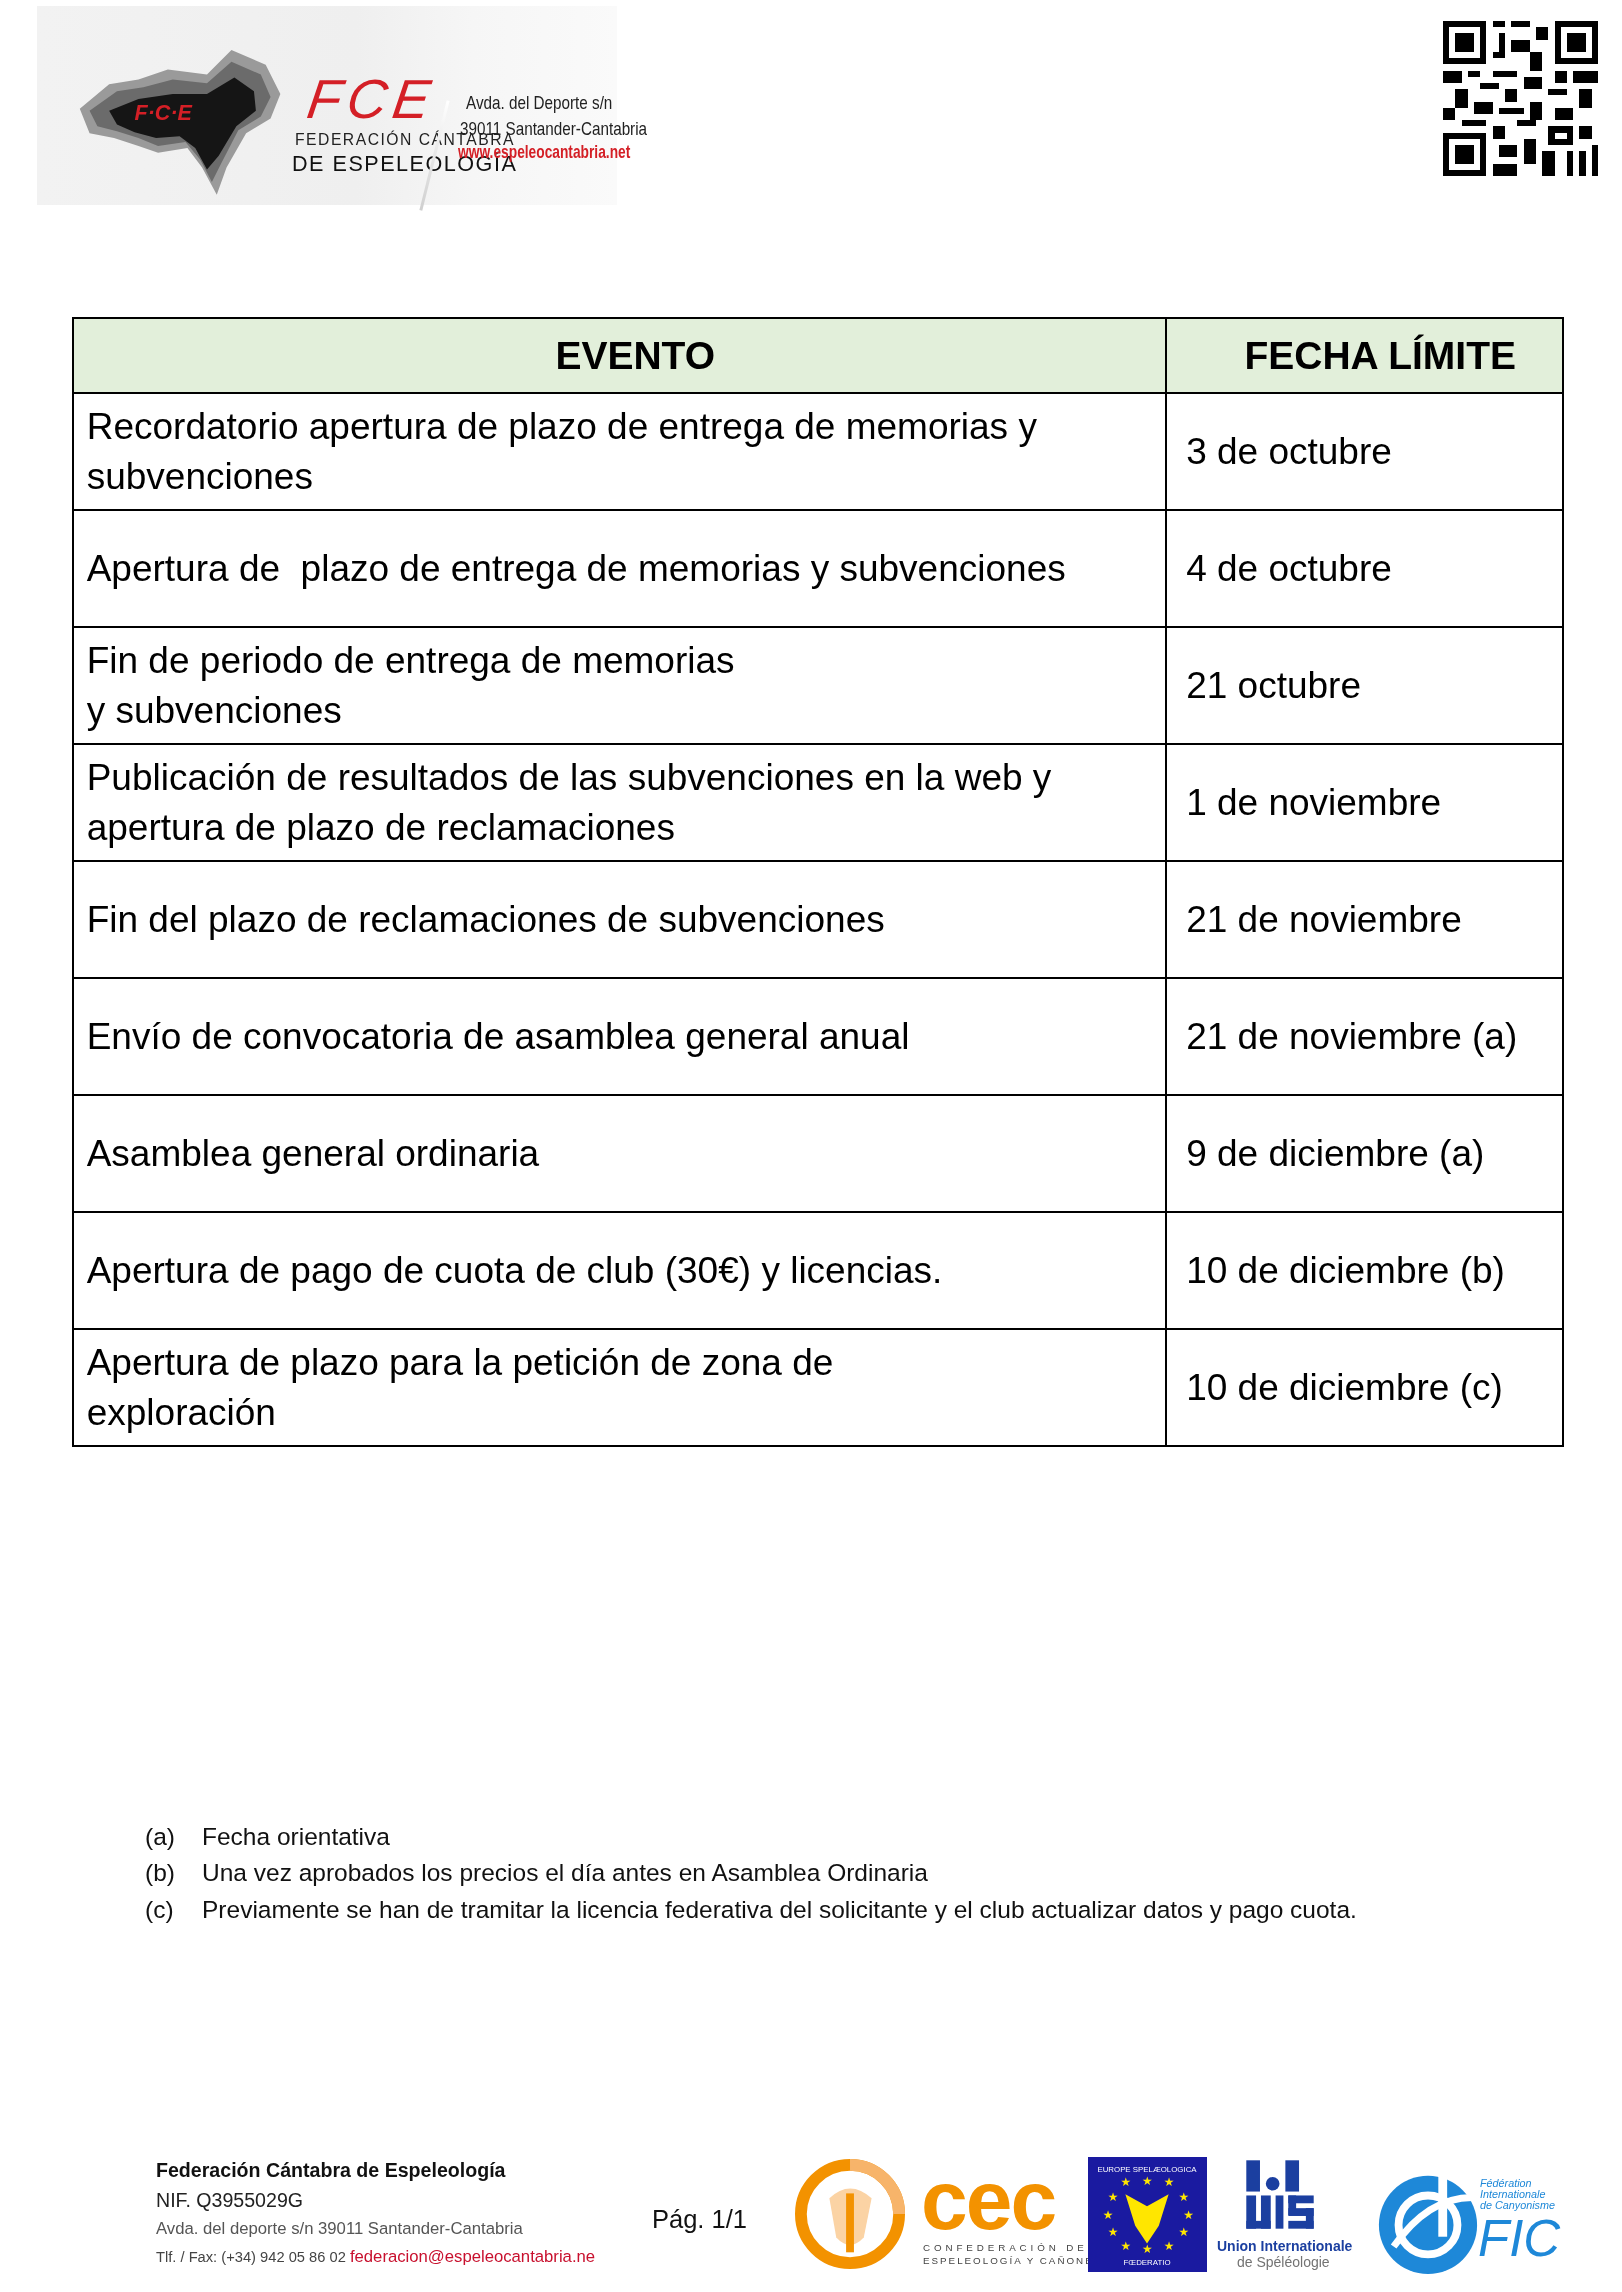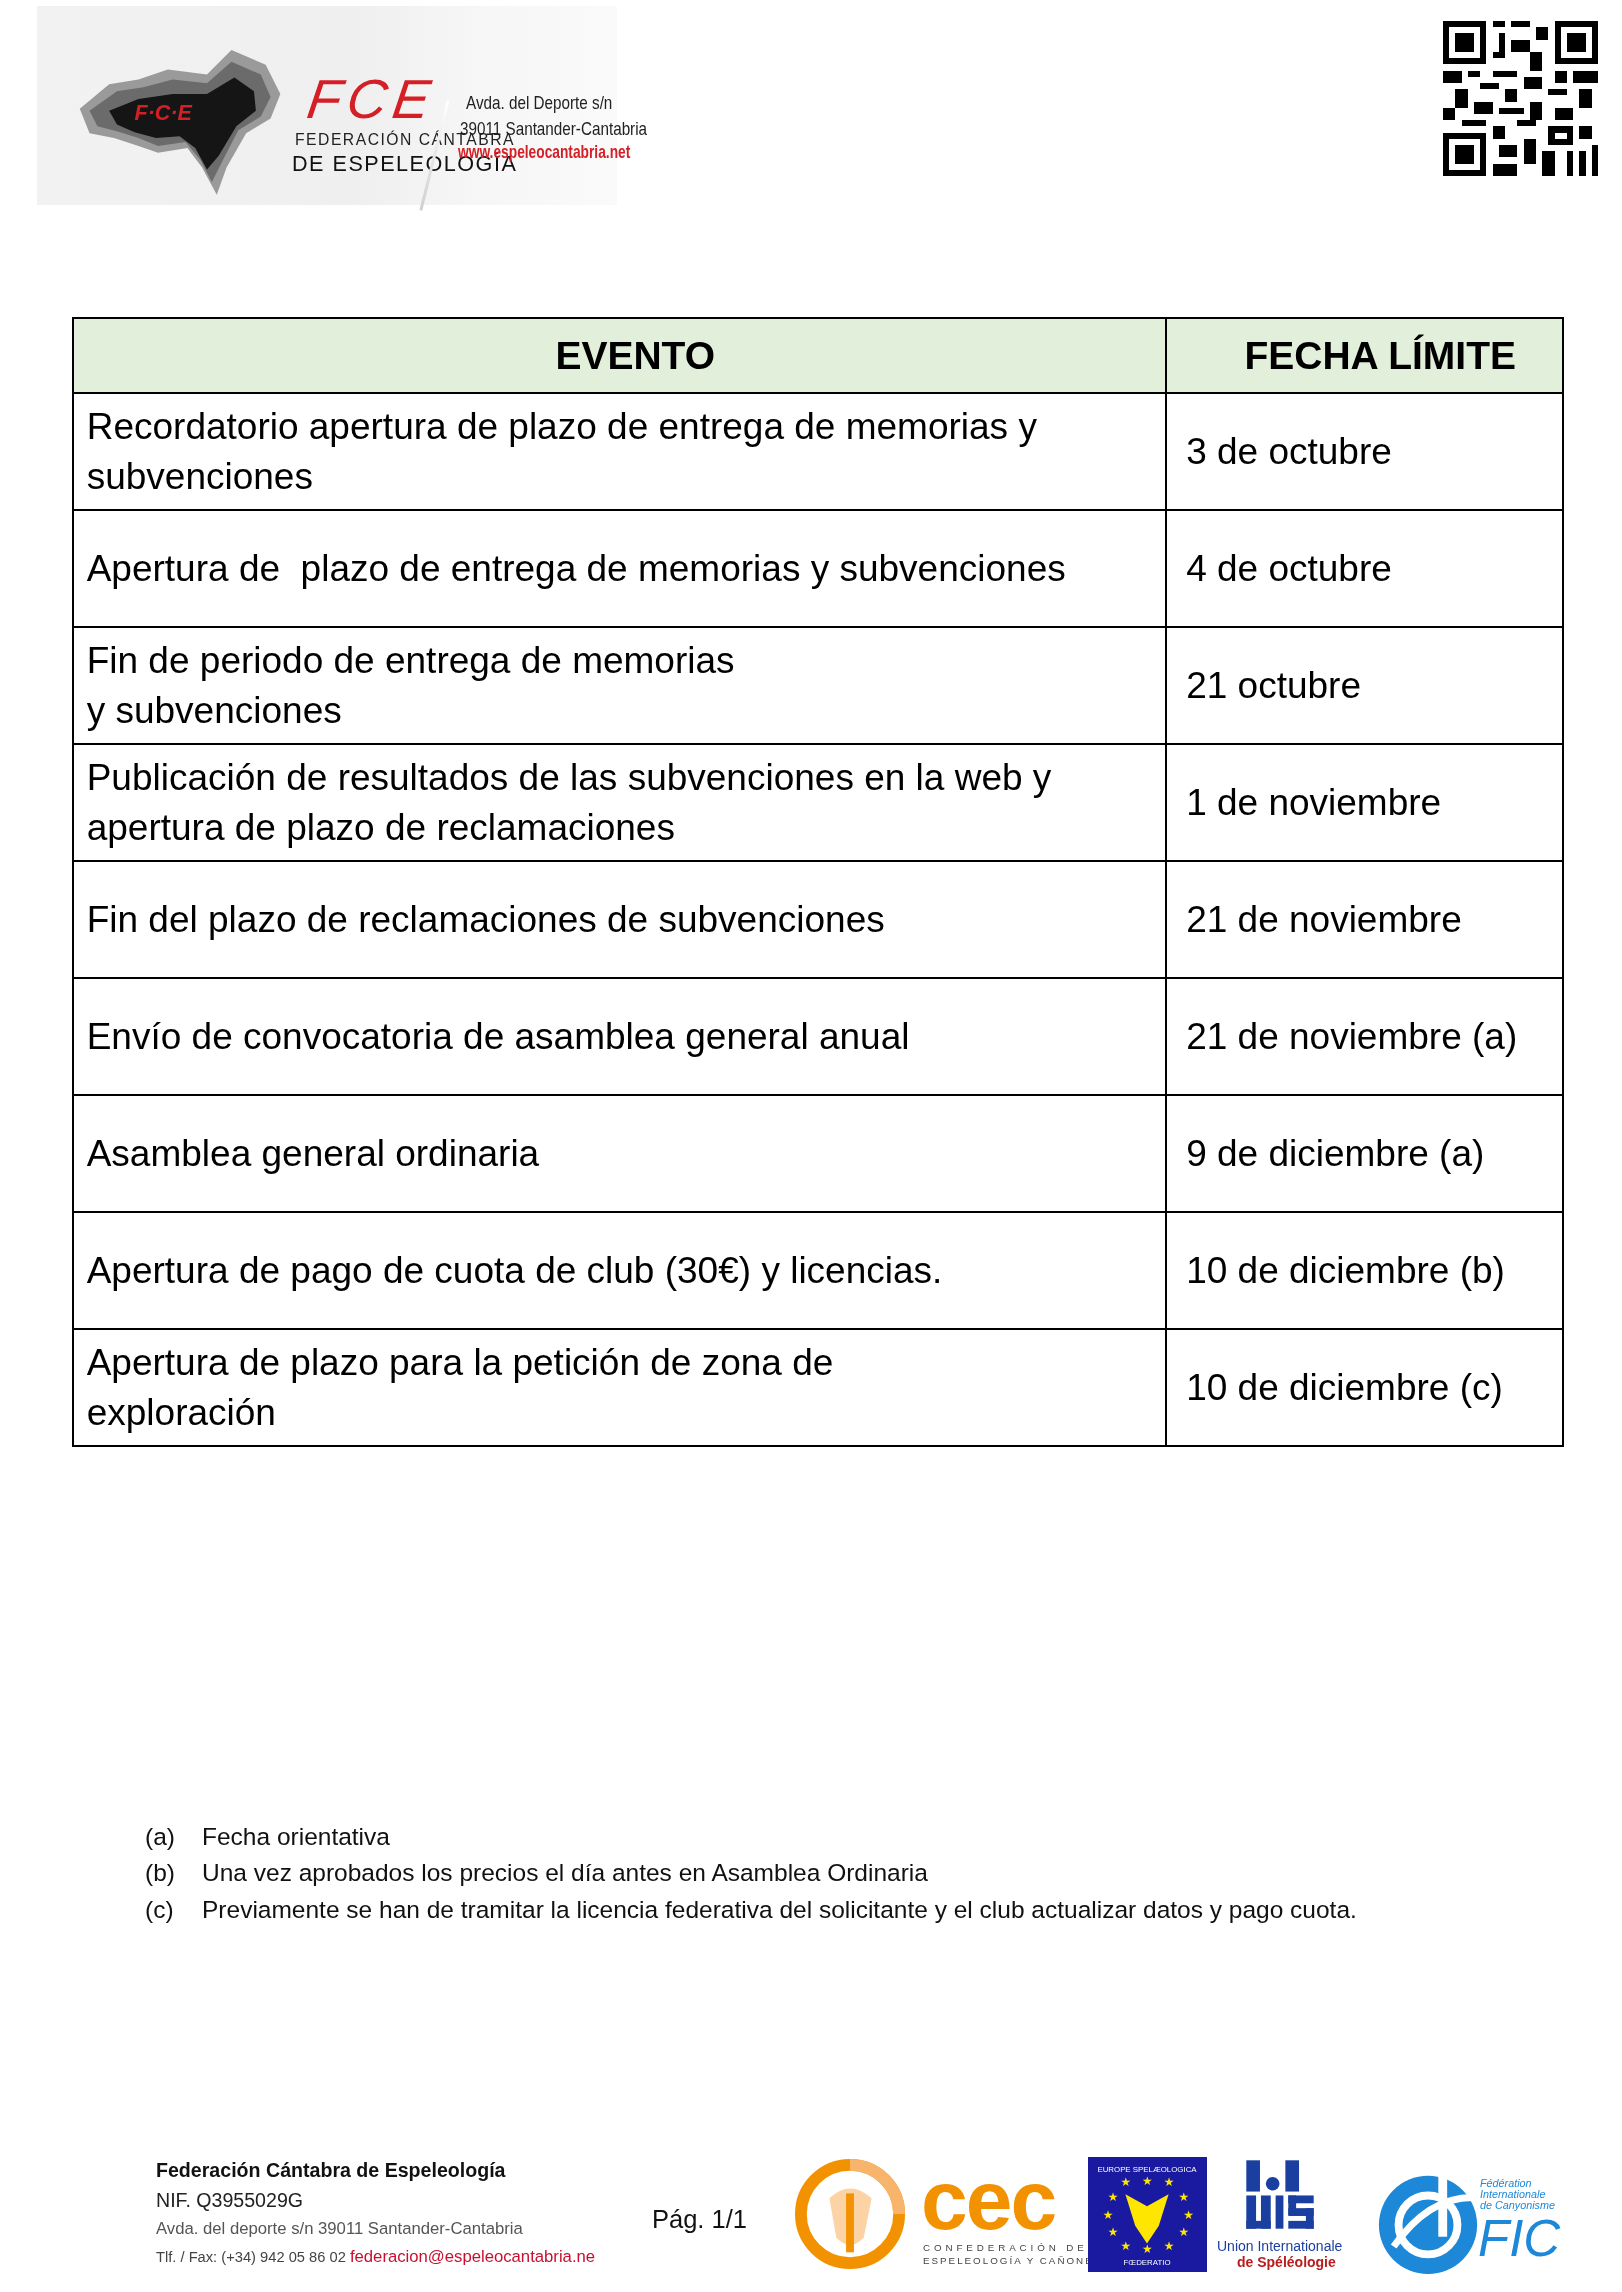--- a/index.html
+++ b/index.html
@@ -46,22 +46,22 @@
   #ft4 .mail { color:#c8102e; font-size:16.7px; }
   #page { left:652px; top:2205px; font-size:25.5px; color:#111; }
 
   
   #cec-ring { left:795px; top:2159px; width:111px; height:111px; }
   #cec-word { left:921px; top:2158px; font-size:84px; color:#f39200; font-weight:bold; letter-spacing:-2px; line-height:84px; }
   #cec-sub1 { left:923px; top:2242px; font-size:9.8px; letter-spacing:3.9px; color:#444; white-space:nowrap; }
   #cec-sub2 { left:923px; top:2255px; font-size:9.8px; letter-spacing:2px; color:#444; white-space:nowrap; }
   #esf { left:1088px; top:2157px; width:119px; height:115px; background:#1a1aa0; }
   #uis { left:1217px; top:2158px; width:126px; height:114px; }
-  #uis-t1 { left:1217px; top:2238px; font-size:14px; font-weight:normal; color:#1b3fa0; white-space:nowrap; }
-  #uis-t2 { left:1237px; top:2254px; font-size:14px; font-weight:bold; color:#b91c1c; white-space:nowrap; }
+  #uis-t1 { left:1217px; top:2238px; font-size:14px; font-weight:bold; color:#1b3fa0; white-space:nowrap; }
+  #uis-t2 { left:1237px; top:2254px; font-size:14px; font-weight:normal; color:#737373; white-space:nowrap; }
   #fic { left:1374px; top:2168px; width:108px; height:108px; }
   #fic-t { left:1480px; top:2178px; font-size:10.8px; font-style:italic; color:#1e88d8; line-height:10.8px; }
   #fic-w { left:1478px; top:2213px; font-size:51px; font-style:italic; color:#1e88d8; line-height:51px; }
 </style>
 </head>
 <body>
 
 <div id="logo" class="abs">
   <svg id="cave" class="abs" viewBox="0 0 232 162">
     <path d="M10 70 L40 45 L70 40 L100 30 L140 35 L165 10 L200 25 L215 55 L205 80 L180 95 L160 130 L150 158 L135 130 L120 110 L90 115 L70 108 L45 100 L20 95 Z" fill="#9a9a9a"></path>

